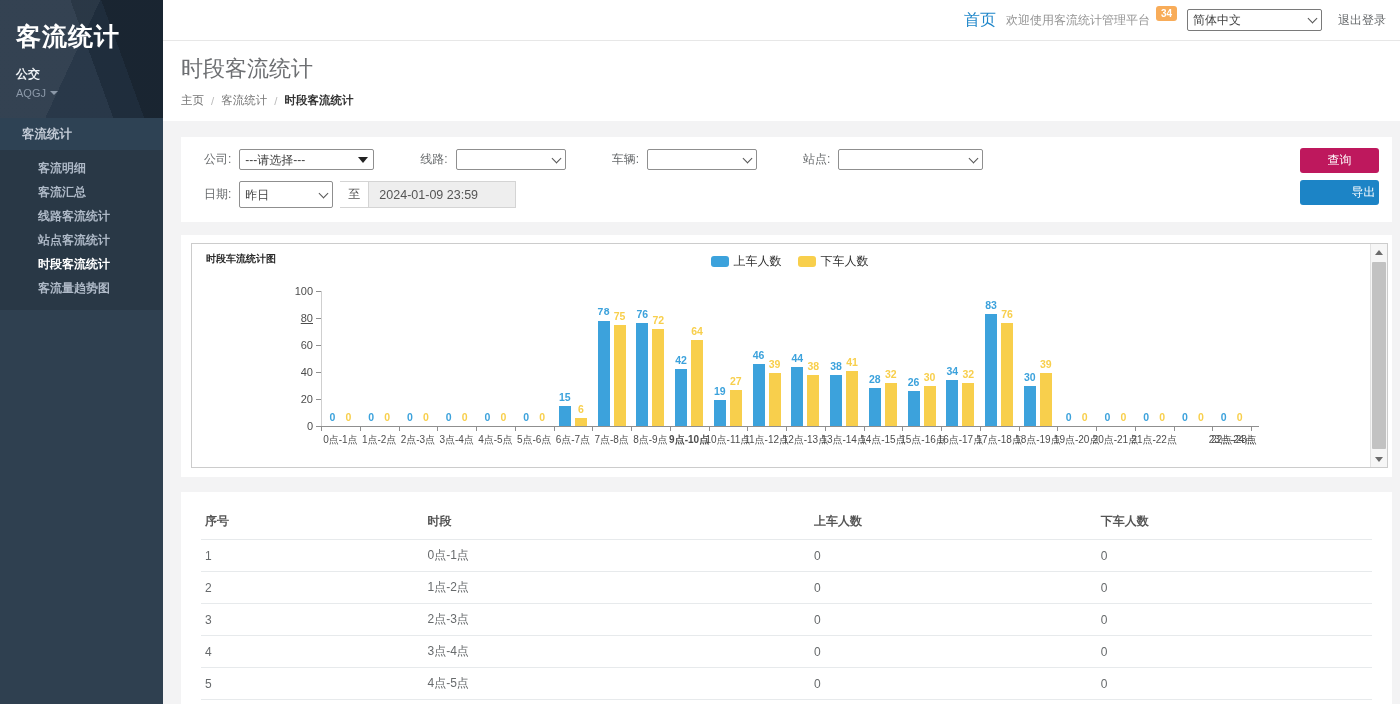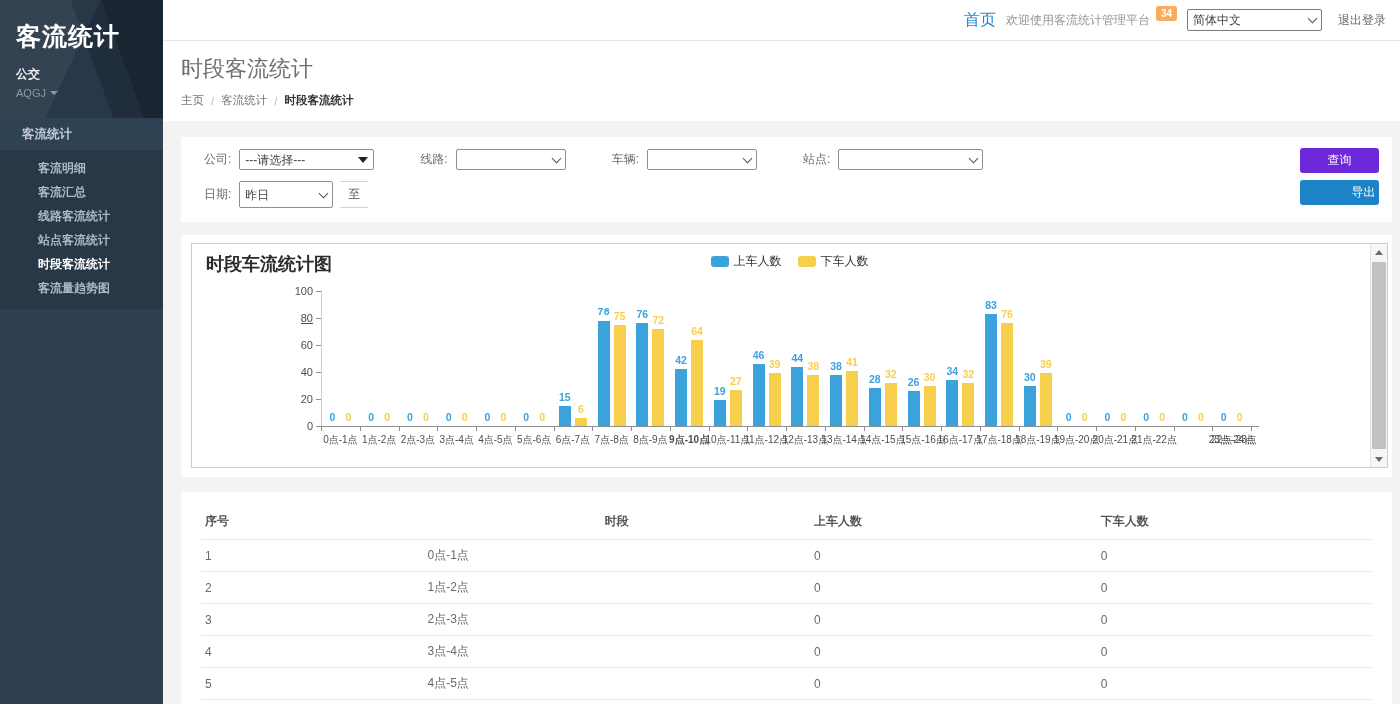--- a/index.html
+++ b/index.html
@@ -67,27 +67,27 @@
     transform:rotate(45deg); margin-top:-5px; border-left:none; border-top:none; }
   .w135 select { width:135px; } .w105 select { width:110px; } .w145 select { width:145px; }
   .date-sel select { width:94px; height:27px; }
   .date-group { display:flex; align-items:center; margin-left:7px; }
   .date-input { width:148px; height:27px; background:#eeeeee; border:1px solid #d4d4d4;
     color:#555; font-size:12.5px; padding:0 10px; font-family:"Liberation Sans","DejaVu Sans",sans-serif; }
   .date-sep { height:27px; border-top:1px solid #d4d4d4; border-bottom:1px solid #d4d4d4;
     background:#fff; color:#555; font-size:12px; padding:0 8px; line-height:25px; }
   .btn { position:absolute; right:13px; width:79px; height:25px; border:none; border-radius:3px;
     color:#fff; font-size:12px; cursor:pointer; font-family:"Liberation Sans","DejaVu Sans",sans-serif; }
-  .btn-query { top:11px; background:#6d28d9; }
+  .btn-query { top:11px; background:#be185d; }
   .btn-export { top:43px; background:#1c84c6;padding-left:48px; }
 
   
   .chart-panel { background:#fff; margin-top:13px; padding:8px 4px 9px 10px; }
   .chart-box { position:relative; border:1px solid #cccccc; height:225px; background:#fff; overflow:hidden; }
-  .chart-title { position:absolute; left:14px; top:8px; font-size:18px; font-weight:bold; color:#2b2b2b; }
+  .chart-title { position:absolute; left:14px; top:8px; font-size:10px; font-weight:bold; color:#2b2b2b; }
   .legend { position:absolute; top:9px; left:50%; transform:translateX(-50%);
     display:flex; gap:16px; align-items:center; }
   .legend-item { display:flex; gap:5px; align-items:center; cursor:pointer; }
   .legend-swatch { width:18px; height:11px; border-radius:3px; }
   .legend-label { font-size:12px; color:#333; }
   .plot { position:absolute; left:129px; top:47px; width:930px; height:135px; }
   .axis-x { position:absolute; left:0; bottom:-1px; width:938px; height:1px; background:#8f8f8f; }
   .axis-y { position:absolute; left:0; top:0; height:135px; width:1px; background:#cfcfcf; }
   .ytick-label { position:absolute; width:34px; text-align:right; left:-42px; font-size:11px; color:#4d4d4d; }
   .ytick-mark { position:absolute; left:-5px; width:5px; height:1px; background:#8f8f8f; }
@@ -109,21 +109,21 @@
     border-top:5px solid #6b6b6b; }
   .vs-thumb { position:absolute; left:1px; top:18px; width:14px; height:187px;
     background:#c2c2c2; border-radius:1px; cursor:grab; }
 
   
   .table-panel { background:#fff; margin-top:15px; padding:12px 20px 20px 20px; min-height:240px; }
   table { width:100%; border-collapse:collapse; }
   th { text-align:left; font-size:12px; color:#555; font-weight:bold;
     padding:9px 4px; border-bottom:1px solid #e7eaec; }
   td { font-size:12px; color:#676a6c; padding:7px 4px; border-bottom:1px solid #e7eaec; }
-  th:nth-child(1){ width:19%; } th:nth-child(2){ width:33%;text-align:center; } th:nth-child(3){ width:24.5%; }
+  th:nth-child(1){ width:19%; } th:nth-child(2){ width:33%; } th:nth-child(3){ width:24.5%; }
 </style>
 </head>
 <body>
 
 <div class="sidebar">
   <div class="brand">
     <div class="brand-title">客流统计</div>
     <div class="brand-org">公交</div>
     <div class="brand-code">
       <span>AQGJ</span>
@@ -199,20 +199,21 @@
         </div>
       </div>
       <div class="f-row f-row2">
         <span class="f-label">日期:</span>
         <span class="sel-wrap date-sel">
           <select><option>昨日</option></select>
           <span class="sel-arrow chev"></span>
         </span>
         <span class="date-group">
           <span class="date-sep">至</span>
+          <input class="date-input" readonly="" value="2024-01-09 23:59" style="">
         </span>
       </div>
       <button class="btn btn-query">查询</button>
       <button class="btn btn-export">导出</button>
     </div>
 
     <div class="chart-panel">
       <div class="chart-box">
         <div class="chart-title">时段车流统计图</div>
         <div class="legend">

